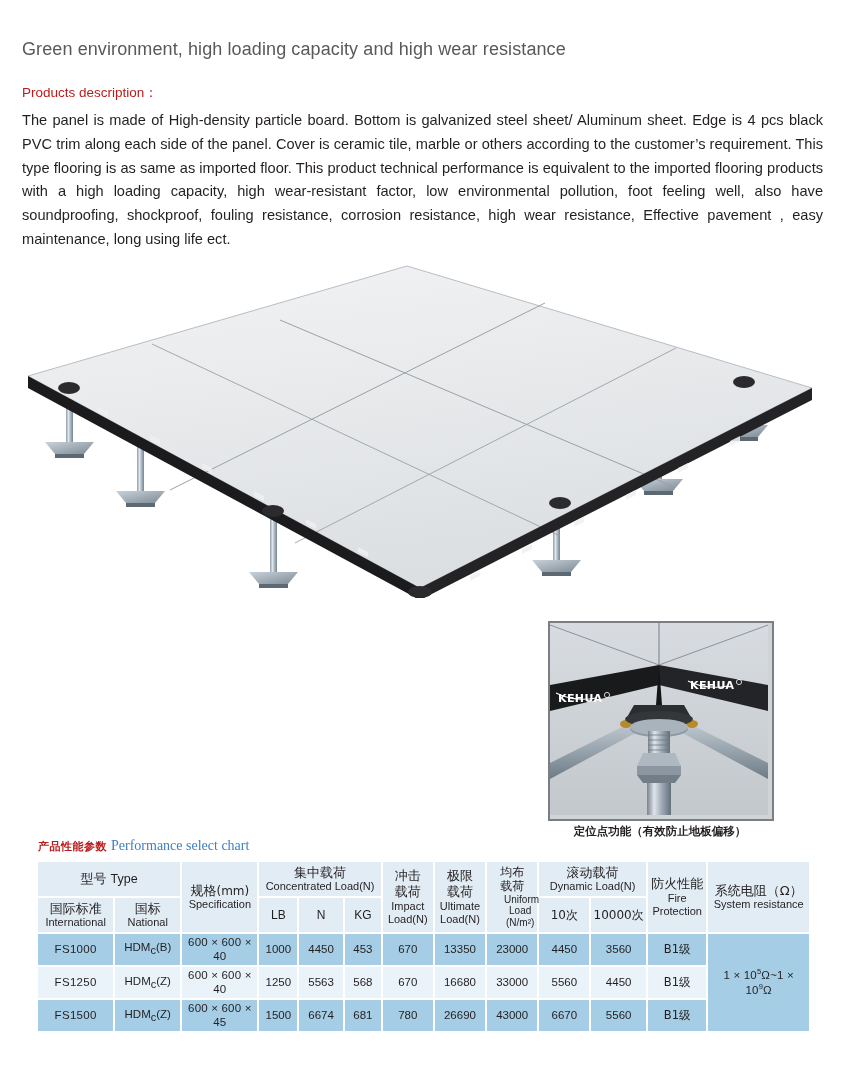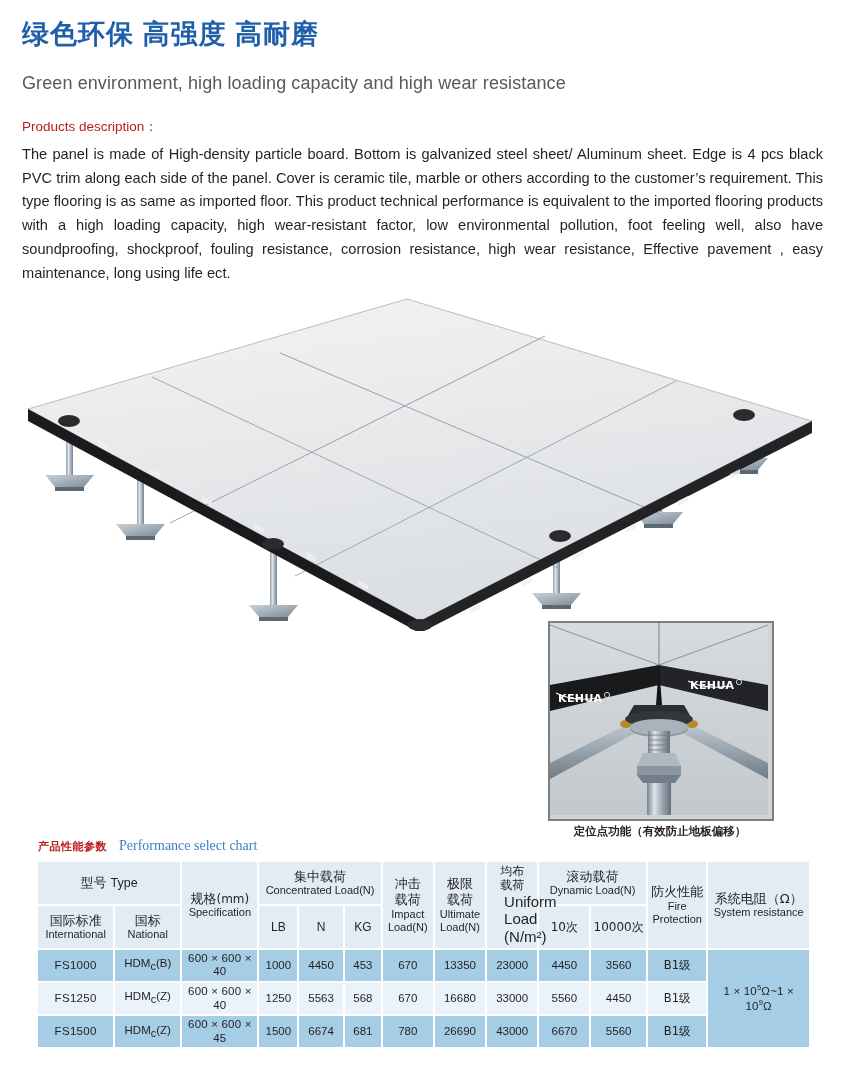--- a/index.html
+++ b/index.html
@@ -105,21 +105,21 @@
     font-size: 11px;
     font-weight: bold;
     color: #b91c1c;
     font-family: "DejaVu Sans", sans-serif;
     letter-spacing: .5px;
   }
   .chart-title .en {
     font-size: 14px;
     color: #3f7fc0;
     font-family: "Liberation Serif", serif;
-    margin-left: 12px;
+    margin-left: 4px;
   }
 
   table.spec {
     border-collapse: separate;
     border-spacing: 2px;
     margin-left: 36px;
     width: 775px;
     table-layout: fixed;
   }
   table.spec th, table.spec td {
@@ -144,21 +144,21 @@
     white-space: pre;
     line-height: 1.2;
   }
   th .hcn.small { font-size: 12px; }
   th .hen {
     display: block;
     font-size: 11px;
     color: #231f20;
     line-height: 1.18;
   }
-  th .hen.tiny { font-size: 15px; padding-left: 16px; }
+  th .hen.tiny { font-size: 10px; padding-left: 16px; }
   th .hinline {
     font-family: "DejaVu Sans", sans-serif;
     font-size: 13px;
     white-space: pre;
   }
   th .subunit {
     font-family: "DejaVu Sans", sans-serif;
     font-size: 12px;
   }
 
@@ -183,21 +183,20 @@
     letter-spacing: .2px;
   }
   td.resist sup { font-size: 7.5px; }
 
   .hrow th { height: 30px; }
 </style>
 </head>
 <body>
 
 <div class="page-head">
-  <div class="title-cn">绿色环保 高强度 高耐磨</div>
   <div class="title-en">Green environment, high loading capacity and high wear resistance</div>
 </div>
 
 <div class="desc-wrap">
   <div class="desc-label">Products description：</div>
   <div class="desc-body"> The panel is made of High-density particle board. Bottom is galvanized steel sheet/ Aluminum sheet. Edge is 4 pcs black PVC trim along each side of the panel. Cover is ceramic tile, marble or others according to the customer’s requirement. This type flooring is as same as imported floor. This product technical performance is equivalent to the imported flooring products with a high loading capacity, high wear-resistant factor, low environmental pollution, foot feeling well, also have soundproofing, shockproof, fouling resistance, corrosion resistance, high wear resistance, Effective pavement , easy maintenance, long using life ect.</div>
 </div>
 
 <div class="hero">
   <svg width="845" height="340" viewBox="0 0 845 340">

